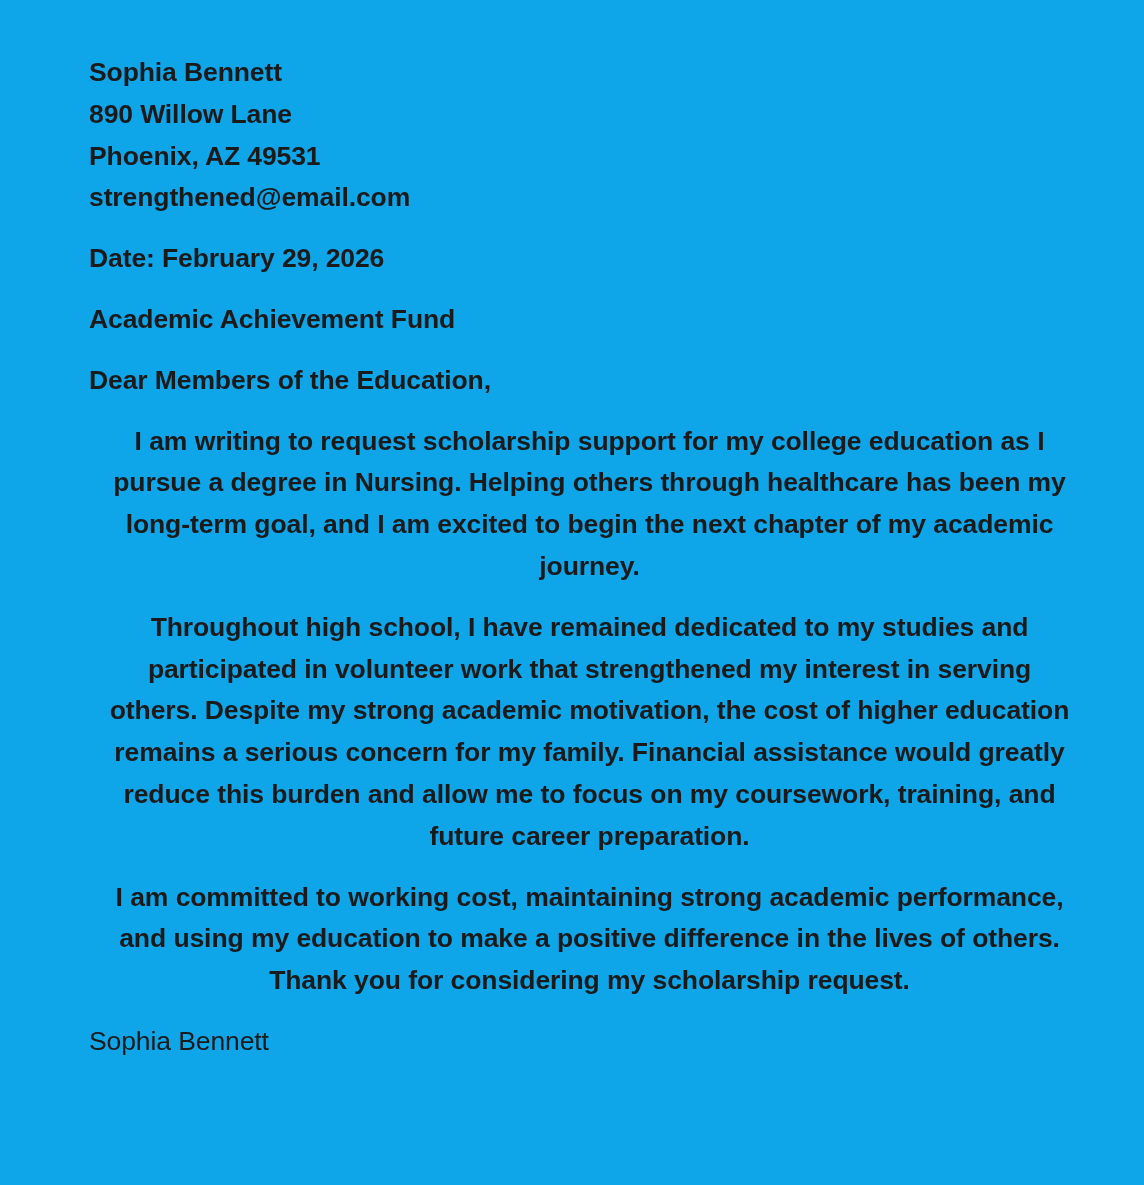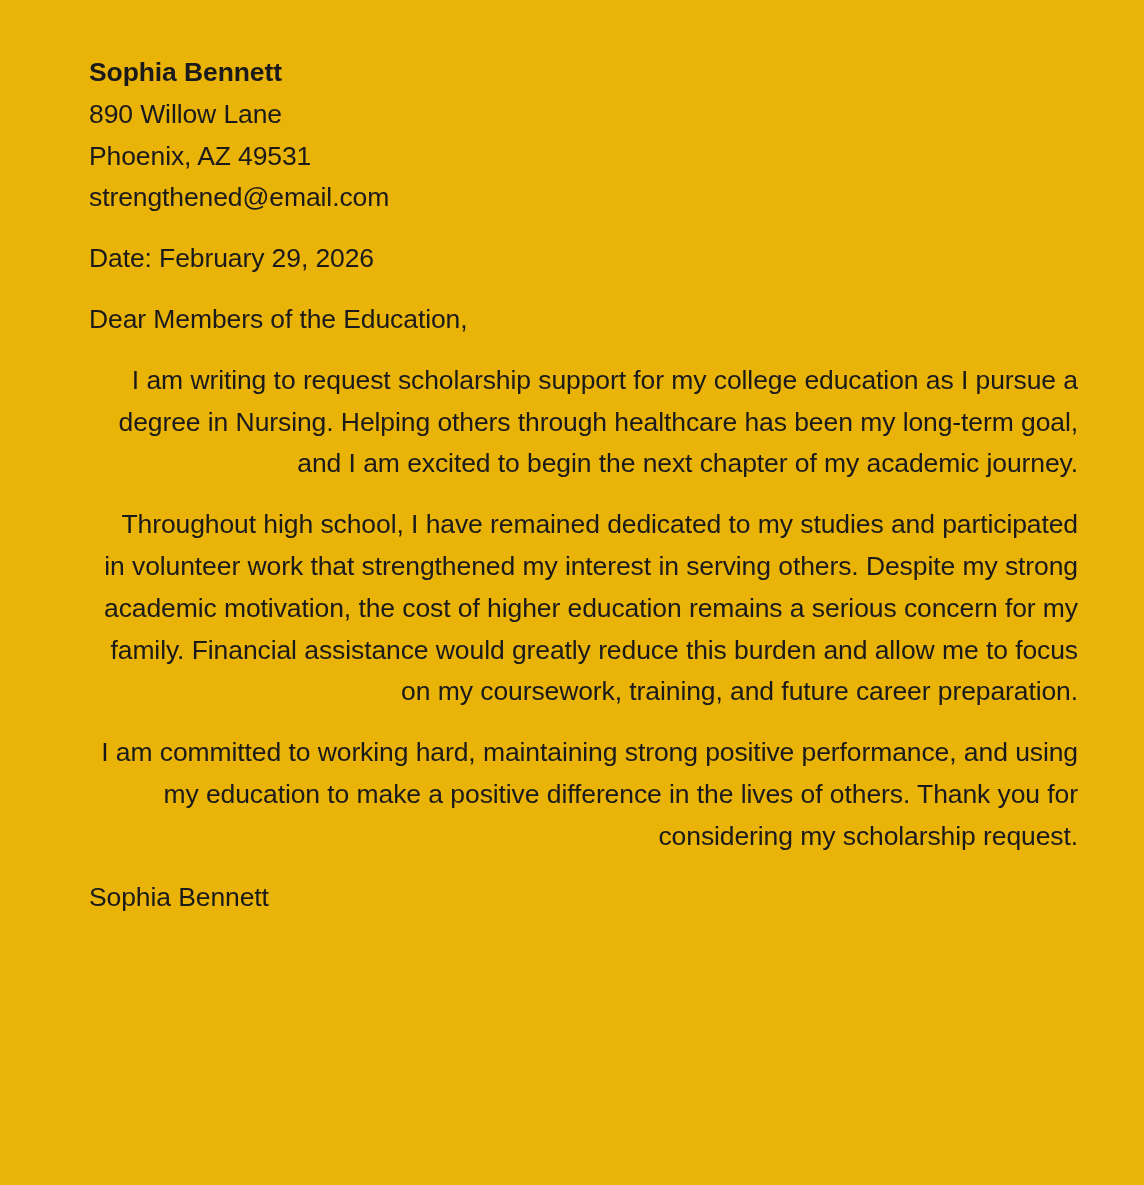--- a/index.html
+++ b/index.html
@@ -12,59 +12,60 @@
     width: 1144px;
     height: 1185px;
     font-family: "Liberation Sans", "DejaVu Sans", sans-serif;
     color: #1a1a1a;
     -webkit-font-smoothing: antialiased;
   }
   .page {
     position: relative;
     width: 1144px;
     height: 1185px;
-    background: #eab308;
+    background: #0ea5e9;
     box-sizing: border-box;
     padding: 52px 54px 0 89px;
   }
   .letter {
     width: 1001px;
   }
 
   
   .line,
   .para {
     font-size: 26.5px;
     line-height: 41.8px;
     letter-spacing: -0.1px;
     color: #1a1a1a;
   }
   .line {
     display: block;
     white-space: nowrap;
   }
   .bold {
-    font-weight: 400;
+    font-weight: 700;
   }
   .normal {
-    font-weight: 400;
+    font-weight: 700;
   }
 
   
   .block {
     margin: 0;
   }
   .block + .block {
     margin-top: 19px;
   }
 
   .para {
     margin: 12px;
-    text-align: right;
+    text-align: center;
     word-spacing: 0.1px;
+    font-weight: bold;
   }
   .para + .para {
     margin-top: 19px;
   }
 
   .sender-name {
     font-weight: 700;
   }
 
   .signature-name {
@@ -82,31 +83,32 @@
       <span class="line normal">890 Willow Lane</span>
       <span class="line normal">Phoenix, AZ 49531</span>
       <span class="line normal">strengthened@email.com</span>
     </div>
 
     <div class="block">
       <span class="line"><span class="bold">Date:</span><span class="normal"> </span><span class="normal">February 29, 2026</span></span>
     </div>
 
     <div class="block">
+      <span class="line normal">Academic Achievement Fund</span>
     </div>
 
 
     <div class="block">
       <span class="line bold">Dear Members of the Education,</span>
     </div>
 
     <div class="block">
       <p class="para">I am writing to request scholarship support for my college education as I pursue a degree in Nursing. Helping others through healthcare has been my long-term goal, and I am excited to begin the next chapter of my academic journey.</p>
       <p class="para">Throughout high school, I have remained dedicated to my studies and participated in volunteer work that strengthened my interest in serving others. Despite my strong academic motivation, the cost of higher education remains a serious concern for my family. Financial assistance would greatly reduce this burden and allow me to focus on my coursework, training, and future career preparation.</p>
-      <p class="para">I am committed to working hard, maintaining strong positive performance, and using my education to make a positive difference in the lives of others. Thank you for considering my scholarship request.</p>
+      <p class="para">I am committed to working cost, maintaining strong academic performance, and using my education to make a positive difference in the lives of others. Thank you for considering my scholarship request.</p>
     </div>
 
     <div class="block">
       <span class="line signature-name">Sophia Bennett</span>
     </div>
 
   </div>
 </div>
 
 </body></html>

